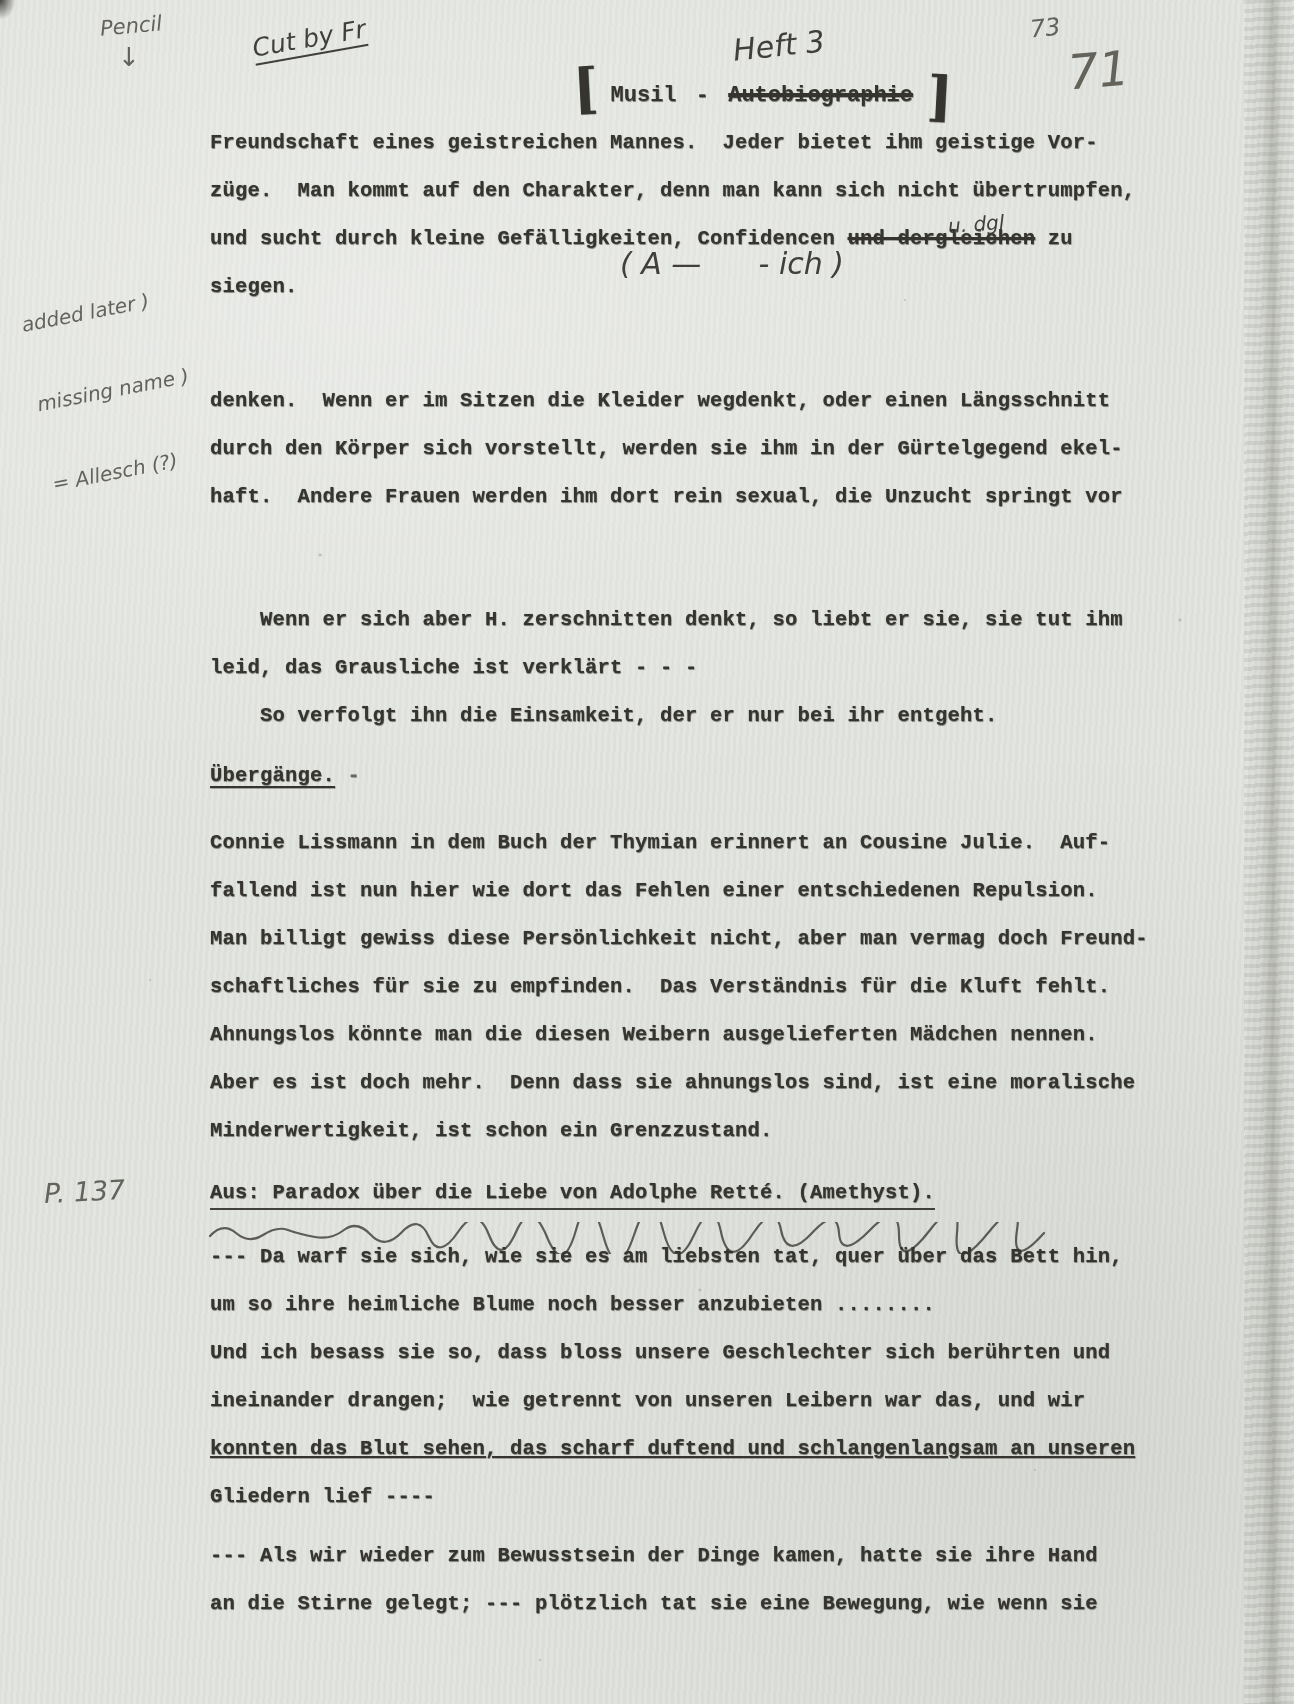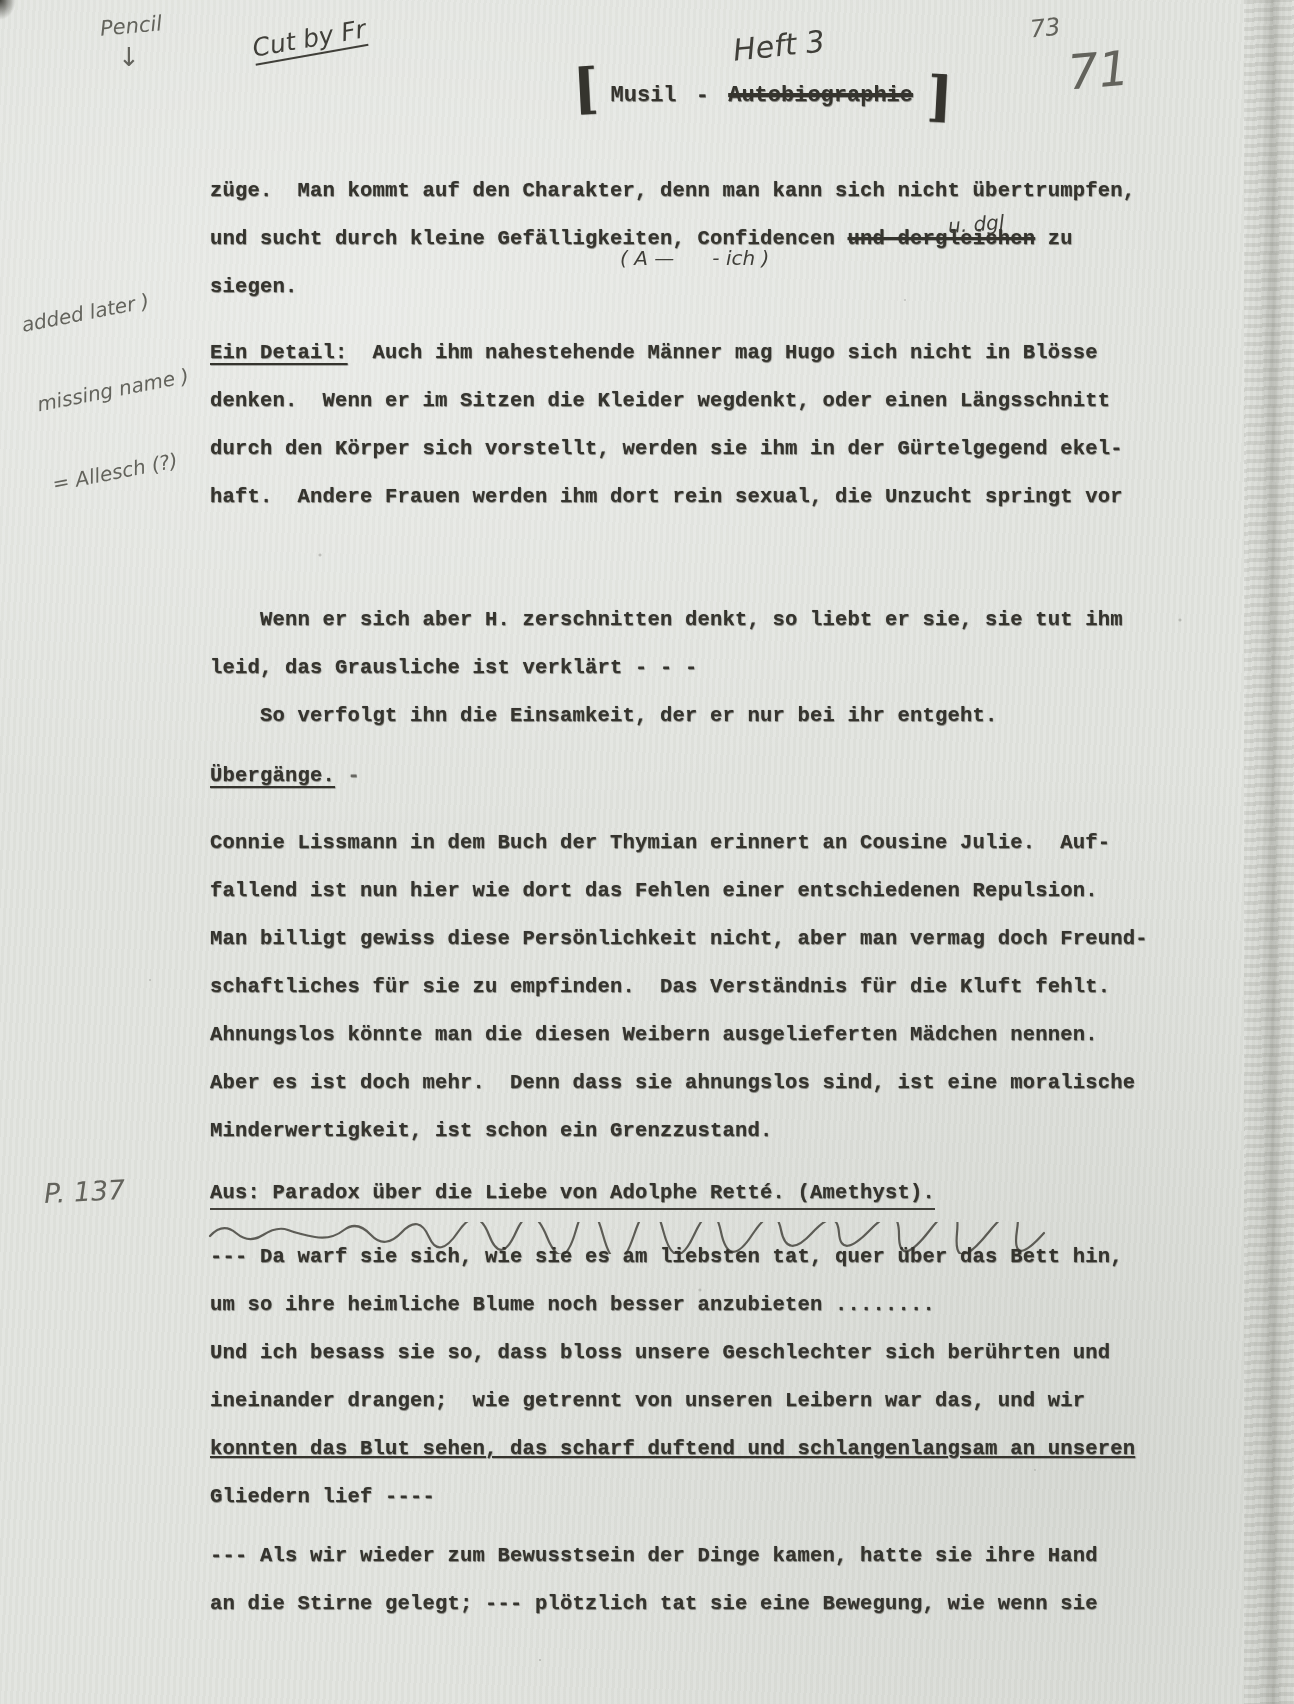--- a/index.html
+++ b/index.html
@@ -93,27 +93,27 @@
   </div>
   <div class="hand hand-dark" style="left:733px;top:28px;font-size:30px;transform:rotate(-6deg);">Heft 3</div>
 
   <div class="hand" style="left:36px;top:242px;font-size:20px;line-height:27px;transform:rotate(-11deg);">
     <div>added later )</div>
     <div>missing name )</div>
     <div>= Allesch (?)</div>
   </div>
   <div class="hand" style="left:44px;top:1176px;font-size:27px;transform:rotate(-3deg);">P. 137</div>
 
+  <div class="tline" style="top:131px;">Freundschaft eines geistreichen Mannes.  Jeder bietet ihm geistige Vor-</div>
   <div class="tline" style="top:179px;">züge.  Man kommt auf den Charakter, denn man kann sich nicht übertrumpfen,</div>
   <div class="tline" style="top:227px;"><span>und sucht durch kleine Gefälligkeiten, Confidencen </span><span class="struck">und dergleichen</span><span> zu</span></div>
   <div class="hand hand-dark" style="left:948px;top:212px;font-size:20px;transform:rotate(-4deg);">u. dgl</div>
-  <div class="hand hand-dark" style="left:620px;top:246px;font-size:20px;">( A —      - ich )</div>
+  <div class="hand hand-dark" style="left:620px;top:246px;font-size:30px;">( A —      - ich )</div>
   <div class="tline" style="top:275px;">siegen.</div>
 
-  <div class="tline" style="top:341px;"><span class="u-typed">Ein Detail:</span><span>  Auch ihm nahestehende Männer mag Hugo sich nicht in Blösse</span></div>
   <div class="tline" style="top:389px;">denken.  Wenn er im Sitzen die Kleider wegdenkt, oder einen Längsschnitt</div>
   <div class="tline" style="top:437px;">durch den Körper sich vorstellt, werden sie ihm in der Gürtelgegend ekel-</div>
   <div class="tline" style="top:485px;">haft.  Andere Frauen werden ihm dort rein sexual, die Unzucht springt vor</div>
 
   <div class="tline" style="top:656px;">leid, das Grausliche ist verklärt - - -</div>
   <div class="tline" style="top:608px;">    Wenn er sich aber H. zerschnitten denkt, so liebt er sie, sie tut ihm</div>
 
   <div class="tline" style="top:704px;">    So verfolgt ihn die Einsamkeit, der er nur bei ihr entgeht.</div>
 
   <div class="tline" style="top:764px;"><span class="u-typed">Übergänge.</span><span class="faint"> -</span></div>

